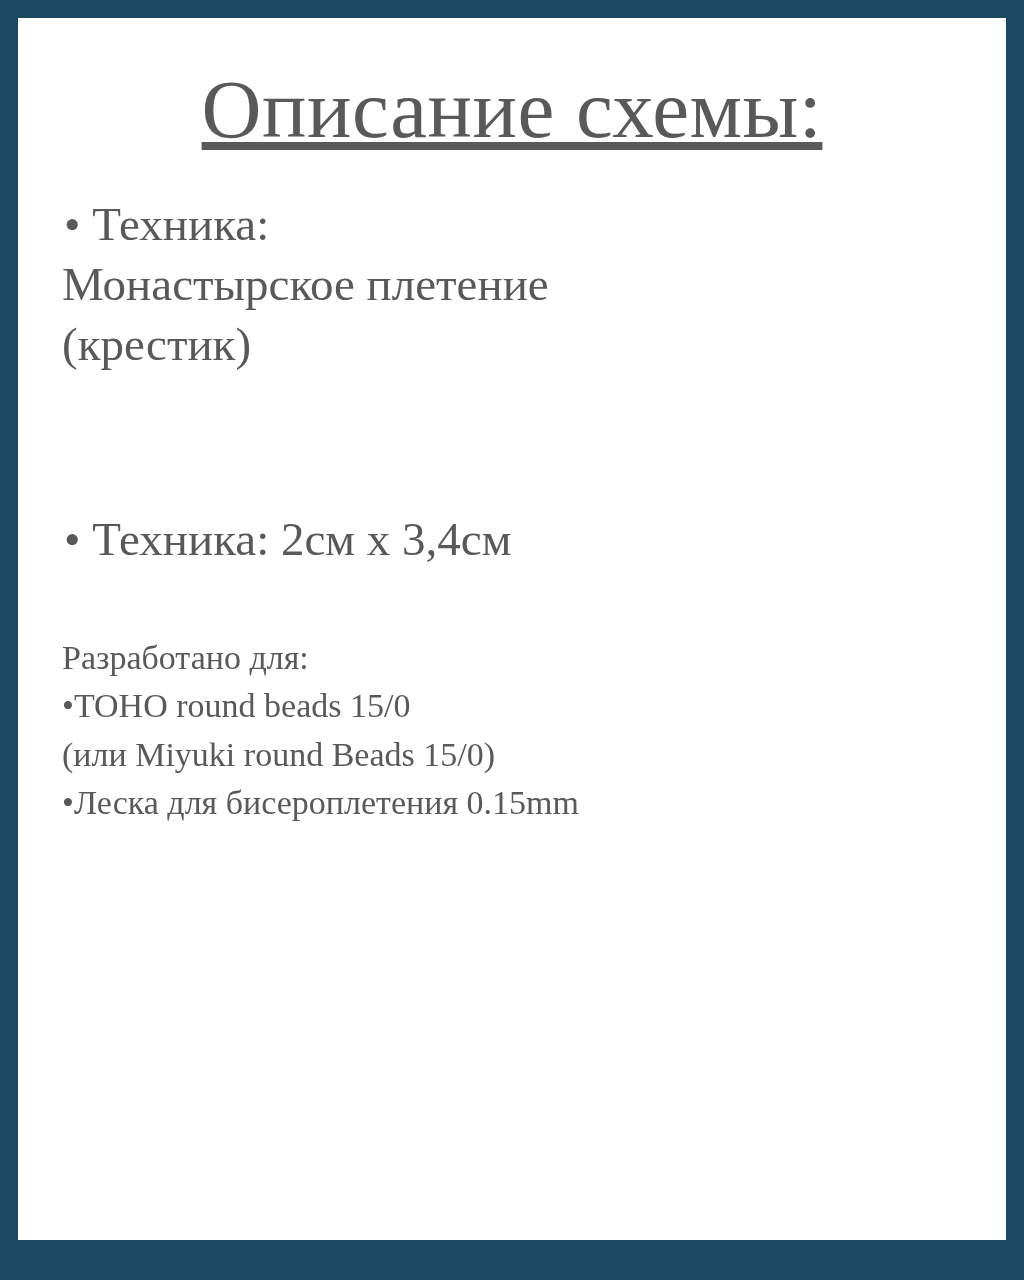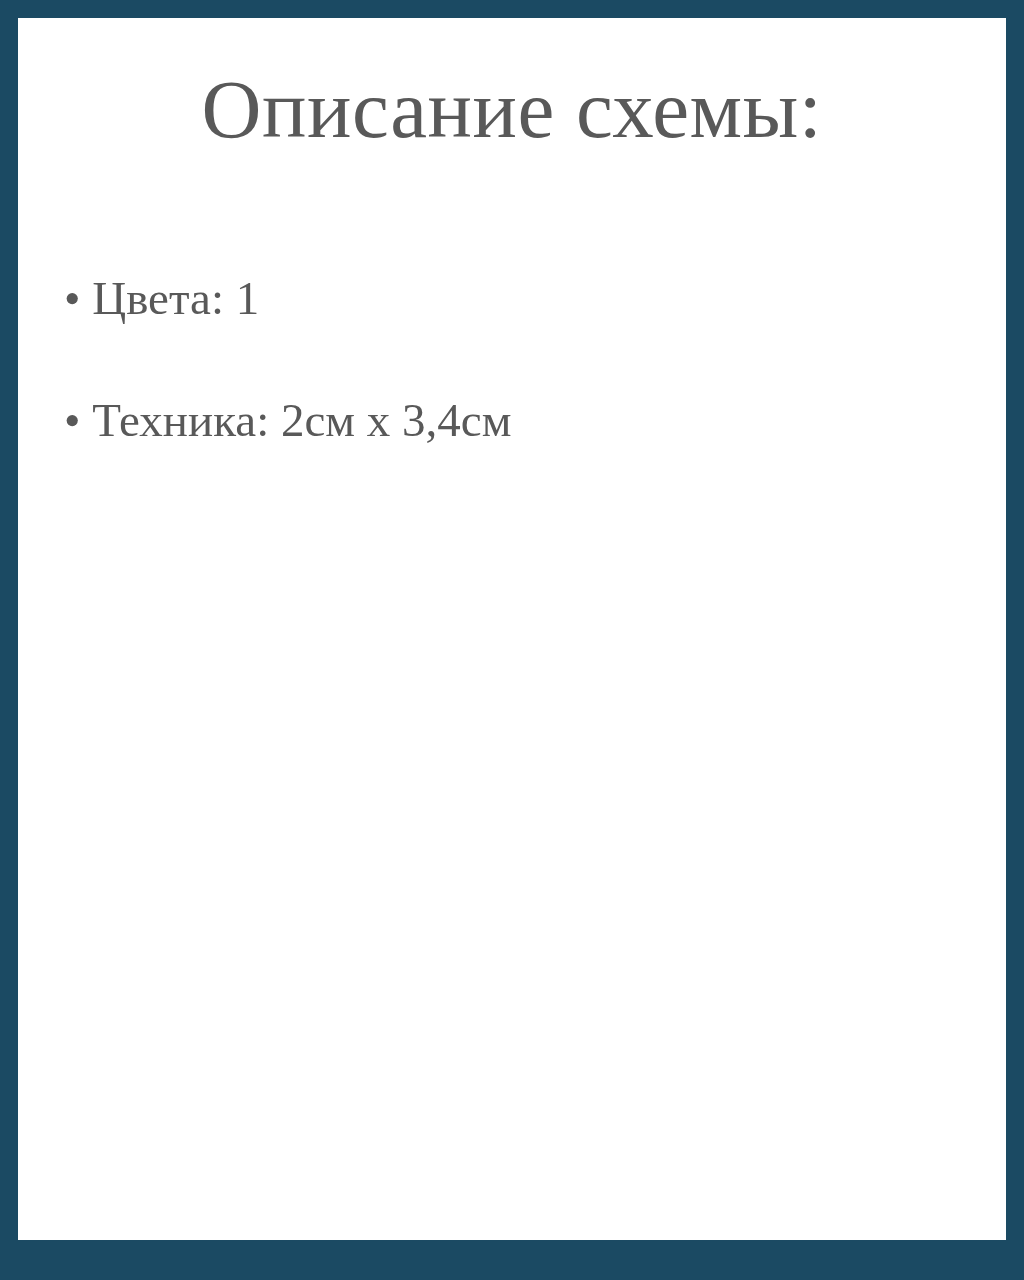--- a/index.html
+++ b/index.html
@@ -33,20 +33,21 @@
   }
   .title {
     text-align: center;
     color: #595959;
     font-size: 83px;
     line-height: 1.05;
     font-weight: 400;
     letter-spacing: 0.5px;
     margin: 18px 0 42px 0;
     white-space: nowrap;
+    text-decoration: underline;
   }
   .bullet-line {
     color: #595959;
     font-size: 47px;
     line-height: 1.24;
     margin: 0 0 2px 0;
     padding-left: 6px;
   }
   .cont-line {
     color: #595959;
@@ -70,30 +71,38 @@
   }
 </style>
 </head>
 <body>
 
 <div class="page">
   <div class="card">
 
     <div class="title">Описание схемы:</div>
 
+    <div>
+      <div class="bullet-line">• Техника:</div>
+      <div class="cont-line">Монастырское плетение</div>
+      <div class="cont-line">(крестик)</div>
+    </div>
 
     <div class="gap-lg"></div>
 
-    <div>
-      <div class="bullet-line">• Цвета: 1</div>
-    </div>
 
     <div class="gap-md"></div>
 
     <div>
       <div class="bullet-line">• Техника: 2см х 3,4см</div>
     </div>
 
     <div class="gap-sm"></div>
 
+    <div class="small-block">
+      <div class="small-line">Разработано для:</div>
+      <div class="small-line">•TOHO round beads 15/0</div>
+      <div class="small-line">(или Miyuki round Beads 15/0)</div>
+      <div class="small-line">•Леска для бисероплетения 0.15mm</div>
+    </div>
 
   </div>
 </div>
 
 </body></html>

